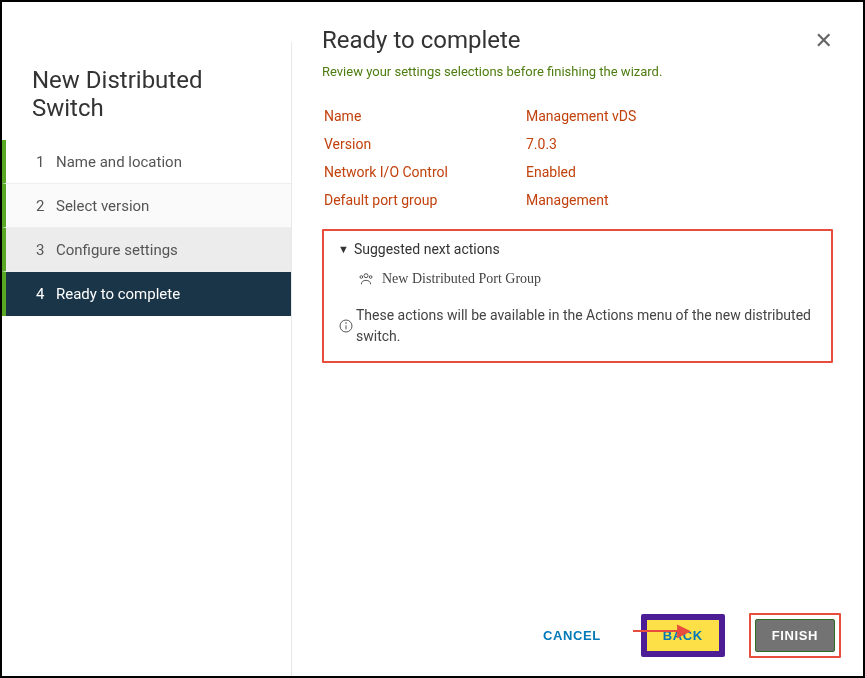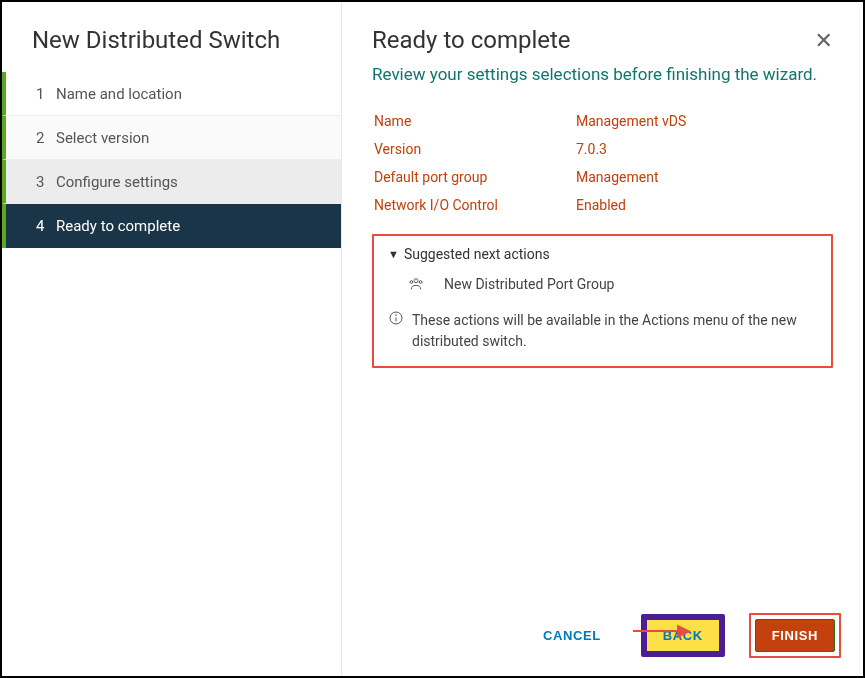--- a/index.html
+++ b/index.html
@@ -10,23 +10,24 @@
       height: 678px;
       border: 2px solid #000;
       position: relative;
       color: #333;
     }
     .wizard {
       display: flex;
       height: 100%;
     }
     .sidebar {
-      width: 340px;
+      width: 290px;
       padding: 24px 0 16px 0;
       border-right: 1px solid #e8e8e8;
+      margin-top: 40px;
     }
     .wizard-title {
       font-size: 24px;
       font-weight: 400;
       color: #333;
       padding: 0 22px 18px 30px;
     }
     .steps {
       list-style: none;
     }
@@ -76,22 +77,22 @@
     }
     .close-btn {
       font-size: 22px;
       color: #666;
       cursor: pointer;
       font-weight: 300;
       line-height: 1;
       padding-top: 4px;
     }
     .subtitle {
-      font-size: 17px;
-      color: #0f766e;
+      font-size: 13px;
+      color: #4d7c0f;
       margin-top: 10px;
       margin-bottom: 22px;
     }
     .settings-table {
       width: 100%;
     }
     .settings-table tr td {
       padding: 5px 0;
       font-size: 14px;
       color: #c2410c;
@@ -112,30 +113,31 @@
       align-items: center;
       gap: 5px;
       margin-bottom: 10px;
     }
     .chev { font-size: 11px; }
     .action-item {
       font-size: 14px;
       color: #444;
       display: flex;
       align-items: center;
-      gap: 20px;
+      gap: 8px;
       padding: 4px 0 4px 20px;
+      font-family: Liberation Serif, serif;
     }
     .info-row {
       font-size: 14px;
       color: #444;
       margin-top: 14px;
       display: flex;
-      align-items: flex-start;
-      gap: 8px;
+      align-items: center;
+      gap: 2px;
       line-height: 1.5;
     }
     .footer {
       position: absolute;
       bottom: 18px;
       right: 22px;
       display: flex;
       align-items: center;
       gap: 24px;
     }
@@ -152,21 +154,21 @@
     .btn-cancel {
       color: #0079b8;
     }
     .btn-back {
       color: #0079b8;
       border: 6px solid #4c1d95;
       background: #fde047;
     }
     .btn-finish {
       color: #fff;
-      background: #c2410c;
+      background: #737373;
       border: 1px solid #2d6c22;
     }
     .finish-hl {
       border: 2.5px solid #e74c3c;
       padding: 4px;
       border-radius: 1px;
       display: inline-block;
     }
     .arrow {
       color: #e74c3c;
@@ -219,26 +221,26 @@
       <tbody>
           <tr>
         <td>Name</td>
         <td>Management vDS</td>
       </tr>
       <tr>
         <td>Version</td>
         <td>7.0.3</td>
       </tr>
       <tr>
+        <td>Network I/O Control</td>
+        <td>Enabled</td>
+      </tr>
+      <tr>
         <td>Default port group</td>
         <td>Management</td>
-      </tr>
-      <tr>
-        <td>Network I/O Control</td>
-        <td>Enabled</td>
       </tr>
     </tbody>
       </table>
 
     <div class="highlight-box">
       <div class="suggested-hdr">
         <span class="chev">▼</span>
         <span>Suggested next actions</span>
       </div>
       <div class="action-item">

